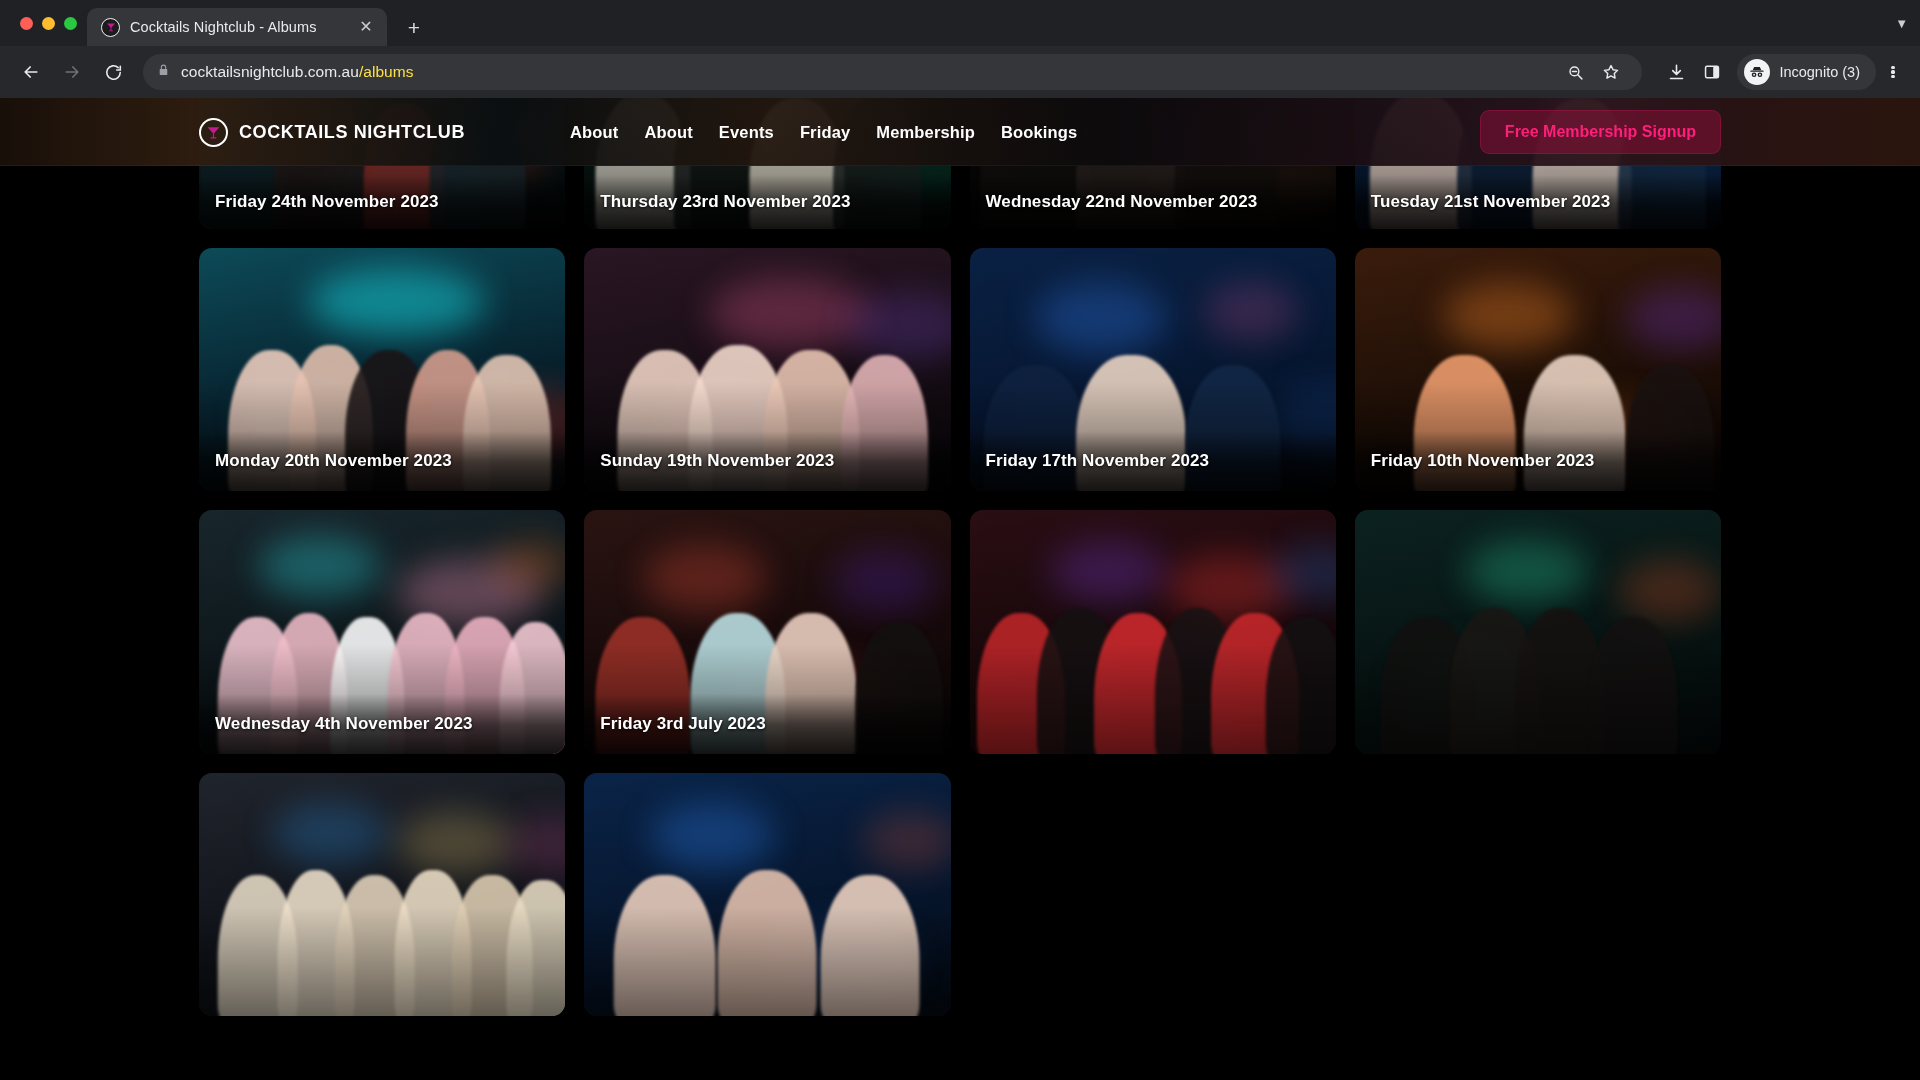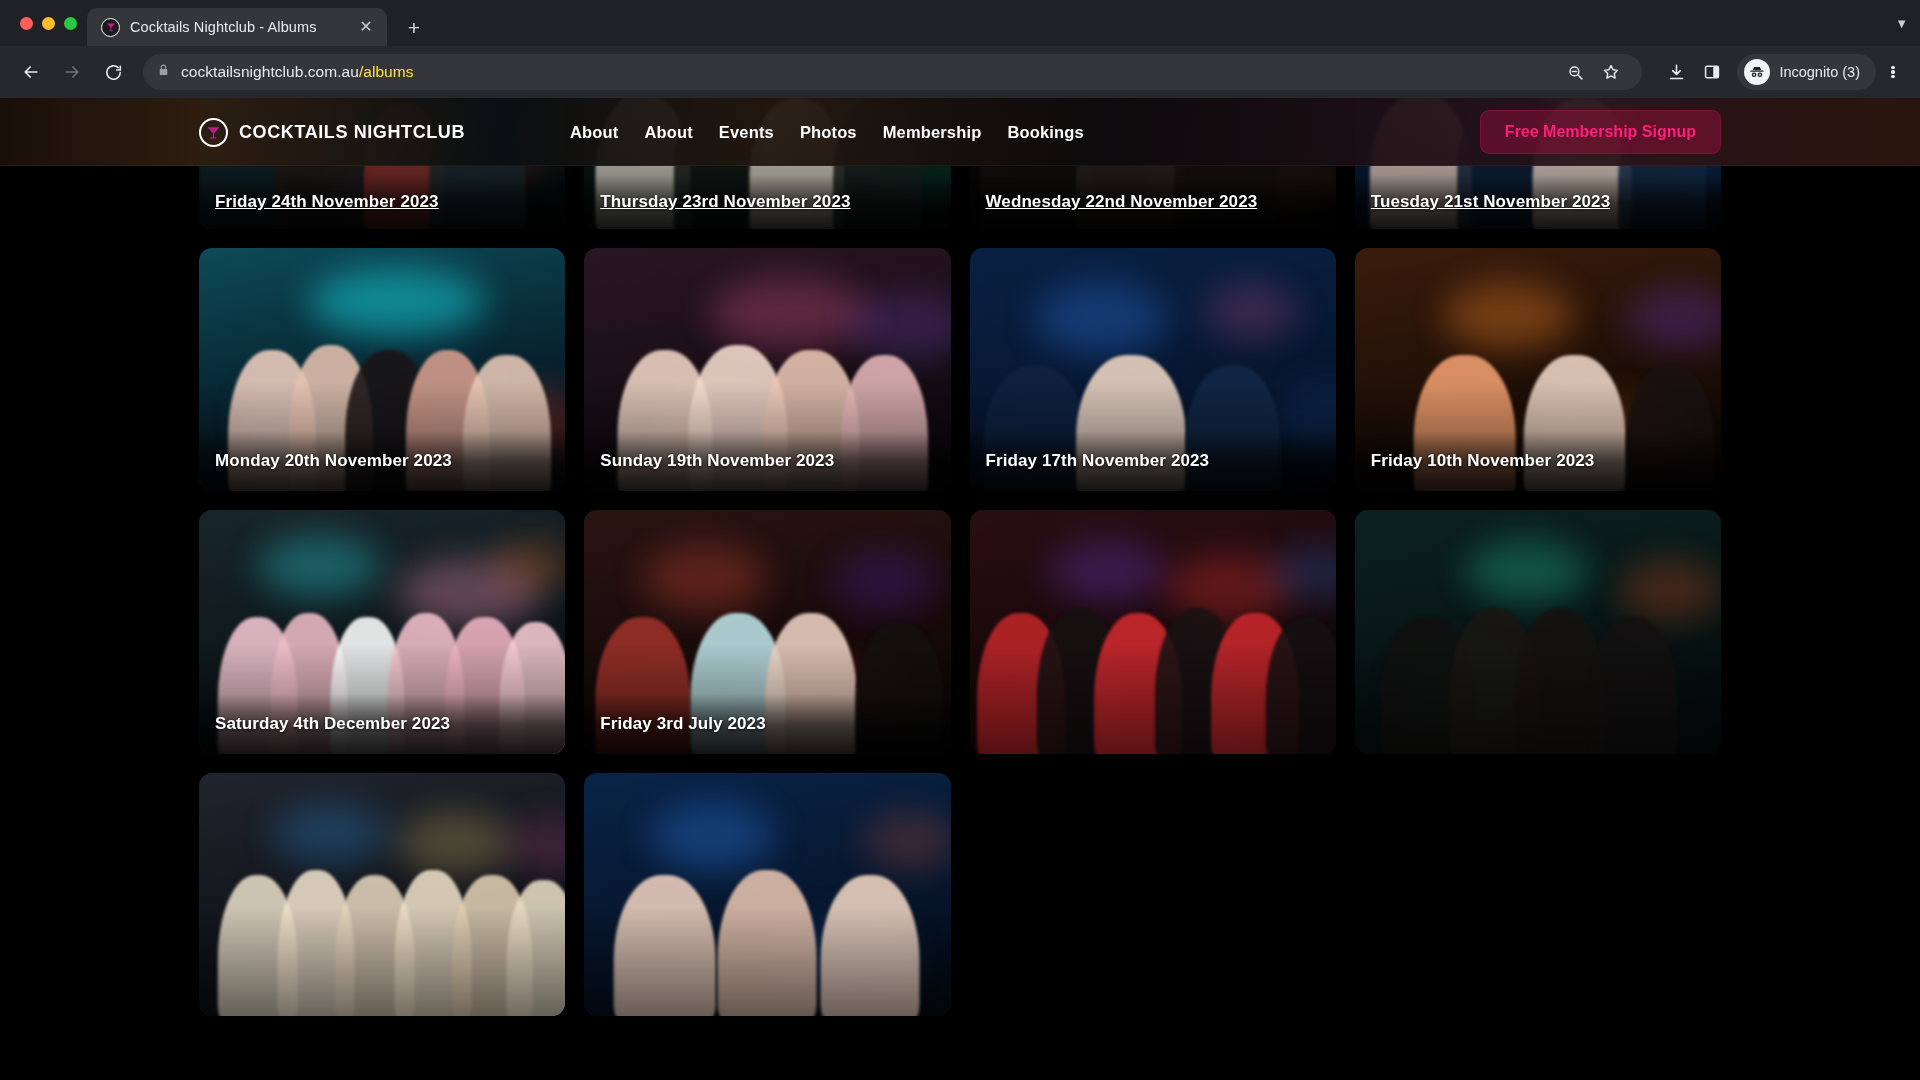--- a/index.html
+++ b/index.html
@@ -136,21 +136,21 @@
     aspect-ratio:381/253; background:#0b0b0d;
   }
   .album-photo { position:absolute; inset:0; }
   .album-caption {
     position:absolute; left:0; right:0; bottom:0; height:60px;
     display:flex; align-items:center; padding:0 16px;
     background:linear-gradient(to top, rgba(0,0,0,.80) 0%, rgba(0,0,0,.56) 48%, rgba(0,0,0,0) 100%);
     color:#fff; font-size:17px; font-weight:600; letter-spacing:.1px;
     text-shadow:0 1px 3px rgba(0,0,0,.9);
   }
-  .album.row-top .album-caption { height:54px;text-decoration:underline; }
+  .album.row-top .album-caption { height:54px; }
 
   
   .ph { position:absolute; inset:0; }
   .ph .base { position:absolute; inset:0; }
   .ph .b1,.ph .b2,.ph .b3,.ph .b4,.ph .b5 { position:absolute; border-radius:50%; filter:blur(17px); }
   .ph .fig { position:absolute; bottom:-6%; border-radius:46% 46% 22% 22%/55% 55% 16% 16%; }
 </style>
 </head>
 <body>
 
@@ -389,21 +389,21 @@
                 <div class="b1" style="background:#ff7a2a;left:80%;top:12%;width:22%;height:20%;opacity:0.26"></div>
                 <div class="fig" style="background:#f4c8d4;left:16%;width:22%;height:62%;transform:translateX(-50%);opacity:.88;filter:blur(1.6px)"></div>
                 <div class="fig" style="background:#f0bcc8;left:30%;width:21%;height:64%;transform:translateX(-50%);opacity:.88;filter:blur(1.6px)"></div>
                 <div class="fig" style="background:#ffffff;left:46%;width:20%;height:62%;transform:translateX(-50%);opacity:.88;filter:blur(1.6px)"></div>
                 <div class="fig" style="background:#f2c0cc;left:62%;width:21%;height:64%;transform:translateX(-50%);opacity:.88;filter:blur(1.6px)"></div>
                 <div class="fig" style="background:#eeb4c4;left:78%;width:22%;height:62%;transform:translateX(-50%);opacity:.88;filter:blur(1.6px)"></div>
                 <div class="fig" style="background:#f6ccd6;left:92%;width:20%;height:60%;transform:translateX(-50%);opacity:.88;filter:blur(1.6px)"></div>
                 <div class="base" style="background:linear-gradient(to top,rgba(0,0,0,.5),rgba(0,0,0,0) 45%)"></div>
               </div>
             </div>
-            <div class="album-caption">Saturday 4th December 2023</div>
+            <div class="album-caption">Wednesday 4th November 2023</div>
           </div>
           <div class="album">
             <div class="album-photo">
               <div class="ph">
                 <div class="base" style="background:linear-gradient(170deg,#2a1412,#16090a 58%,#070304)"></div>
                 <div class="b1" style="background:#e8503a;left:16%;top:14%;width:34%;height:28%;opacity:0.3"></div>
                 <div class="b1" style="background:#5a2ad0;left:68%;top:16%;width:28%;height:26%;opacity:0.24"></div>
                 <div class="b1" style="background:#a02a24;left:44%;top:62%;width:44%;height:34%;opacity:0.28"></div>
                 <div class="fig" style="background:#9c3228;left:16%;width:26%;height:62%;transform:translateX(-50%);opacity:.88;filter:blur(1.6px)"></div>
                 <div class="fig" style="background:#bfe4e8;left:42%;width:26%;height:64%;transform:translateX(-50%);opacity:.88;filter:blur(1.6px)"></div>
@@ -488,21 +488,21 @@
               <path d="M3.6 4.6h16.8l-7.6 8.6v5.4h3.2v1.7H8v-1.7h3.2v-5.4z" fill="#c21b8d"></path>
             </svg>
           </span>
           <span class="brand-name">COCKTAILS NIGHTCLUB</span>
         </a>
 
         <nav class="main-nav">
           <a class="nav-link">About</a>
           <a class="nav-link">About</a>
           <a class="nav-link">Events</a>
-          <a class="nav-link">Photos</a>
+          <a class="nav-link">Friday</a>
           <a class="nav-link">Membership</a>
           <a class="nav-link">Bookings</a>
         </nav>
 
         <a class="cta">Free Membership Signup</a>
       </div>
     </header>
 
   </div>
 </div>

